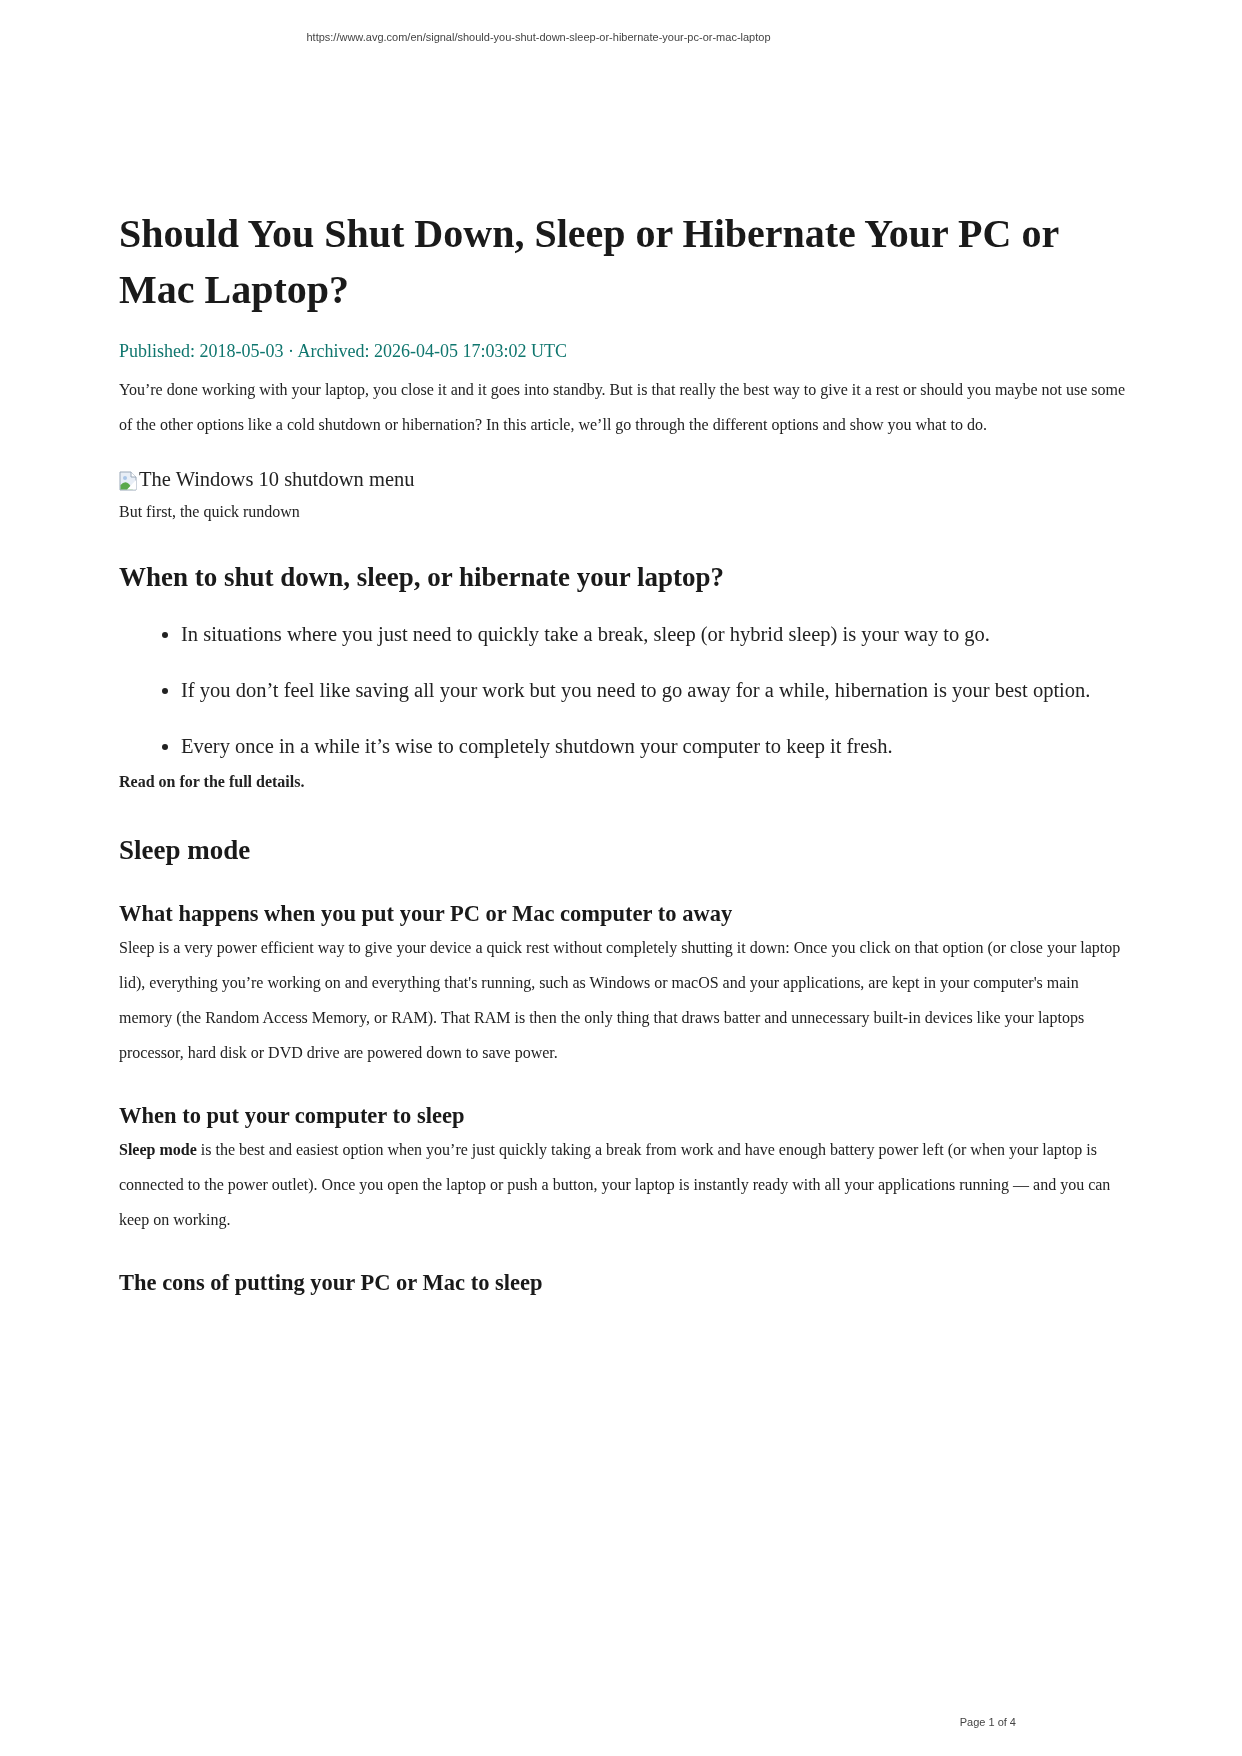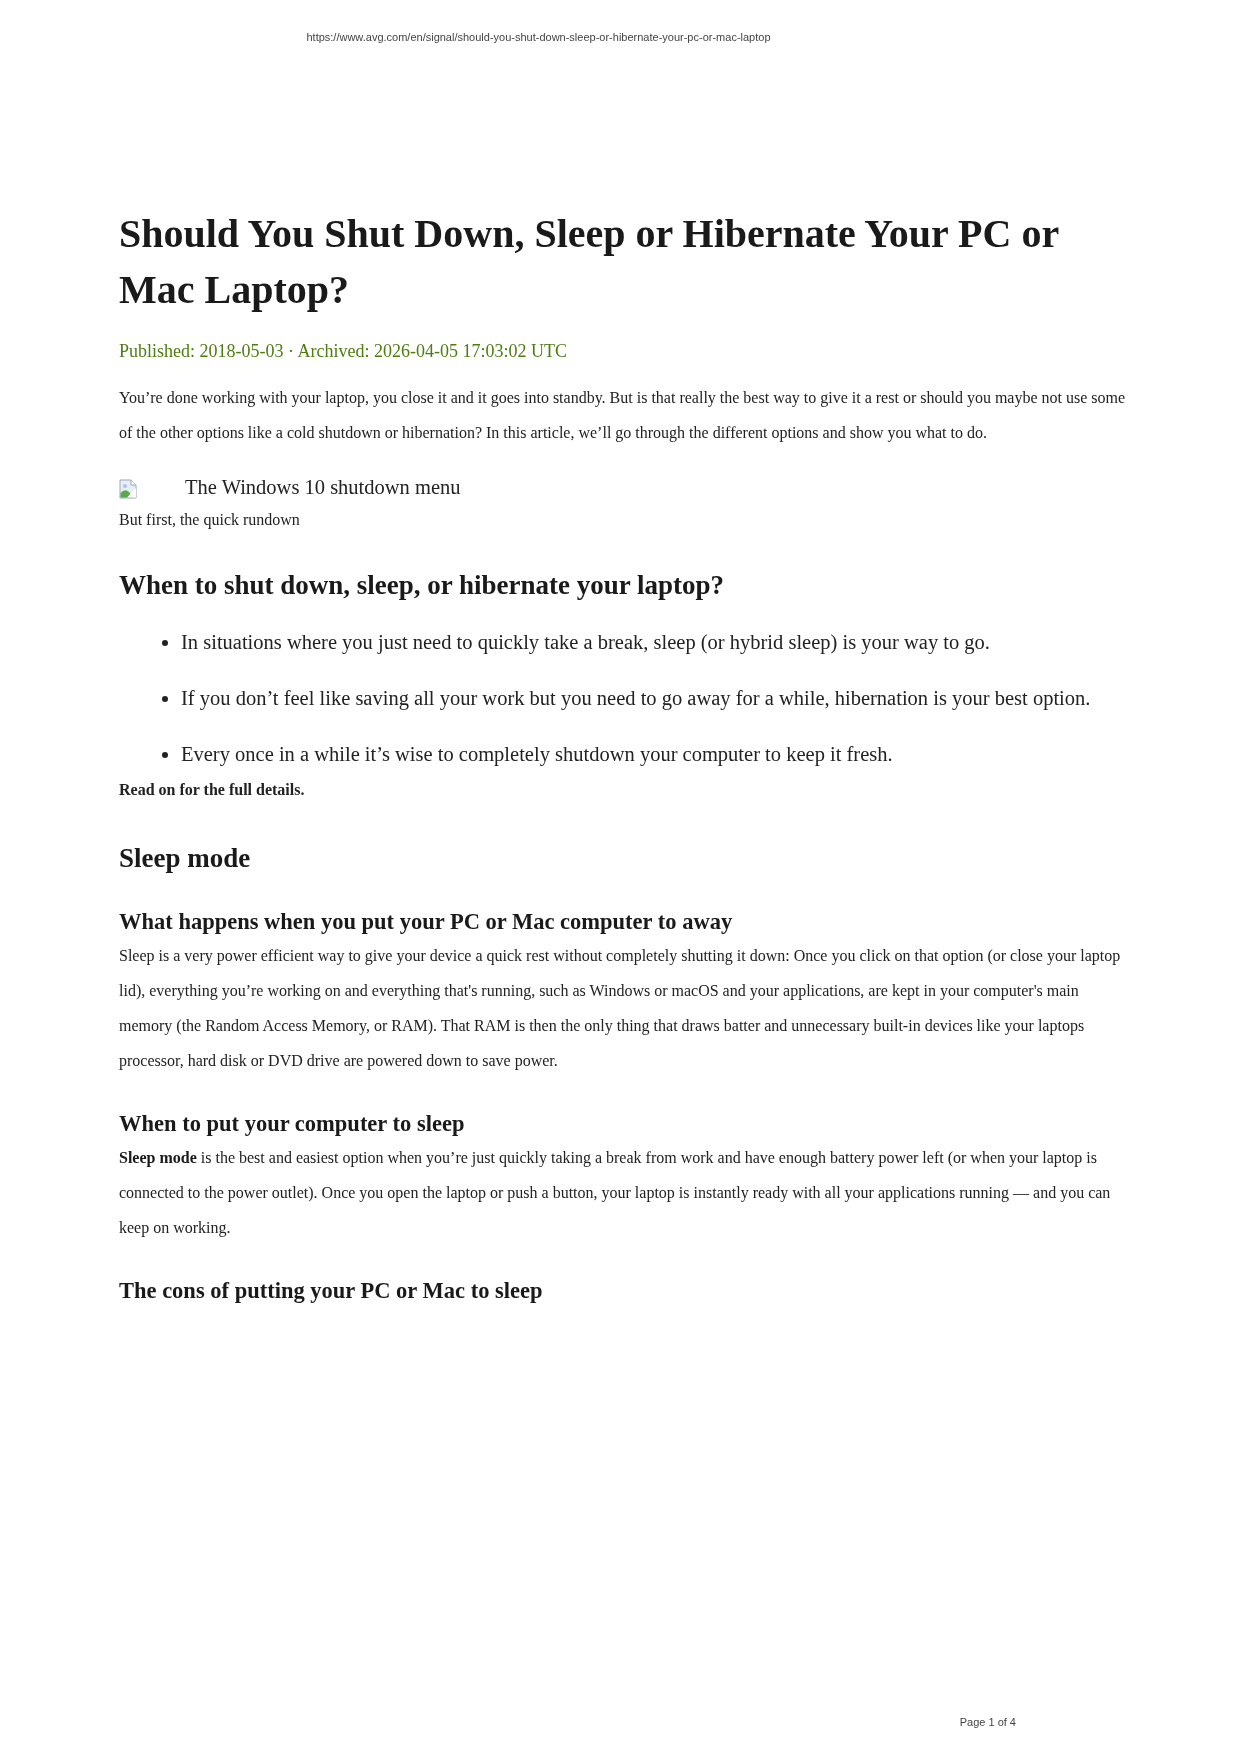--- a/index.html
+++ b/index.html
@@ -49,40 +49,39 @@
       font-weight: bold;
       color: #1a1a1a;
     }
     .byline {
       margin: 16px 0 0 0;
       font-size: 20px;
       line-height: 28px;
       color: #666666;
     }
     .meta {
-      margin: 20px 0 16px 0;
+      margin: 20px 0 8px 0;
       font-size: 18px;
       line-height: 26px;
-      color: #4d7c0f;
+      color: #0f766e;
     }
     p.body {
       margin: 0;
       font-size: 16px;
       line-height: 35px;
       color: #222222;
     }
     .intro { margin-top: 20px; }
     .img-line {
       margin-top: 22px;
       display: flex;
       align-items: center;
       font-size: 20.5px;
       line-height: 30px;
       color: #222222;
-      gap: 46px;
     }
     .broken-img {
       width: 19px;
       height: 20px;
       position: relative;
       display: inline-block;
       margin-right: 1px;
     }
     .rundown { margin-top: 22px; }
     h2.sec {

